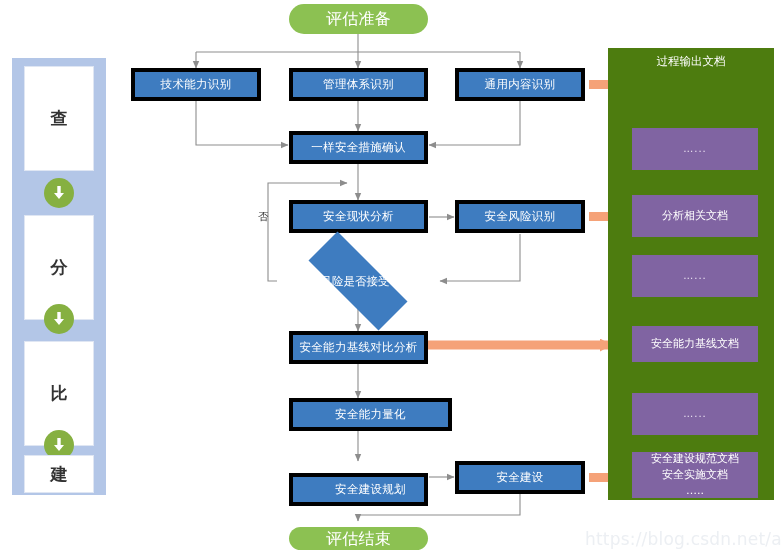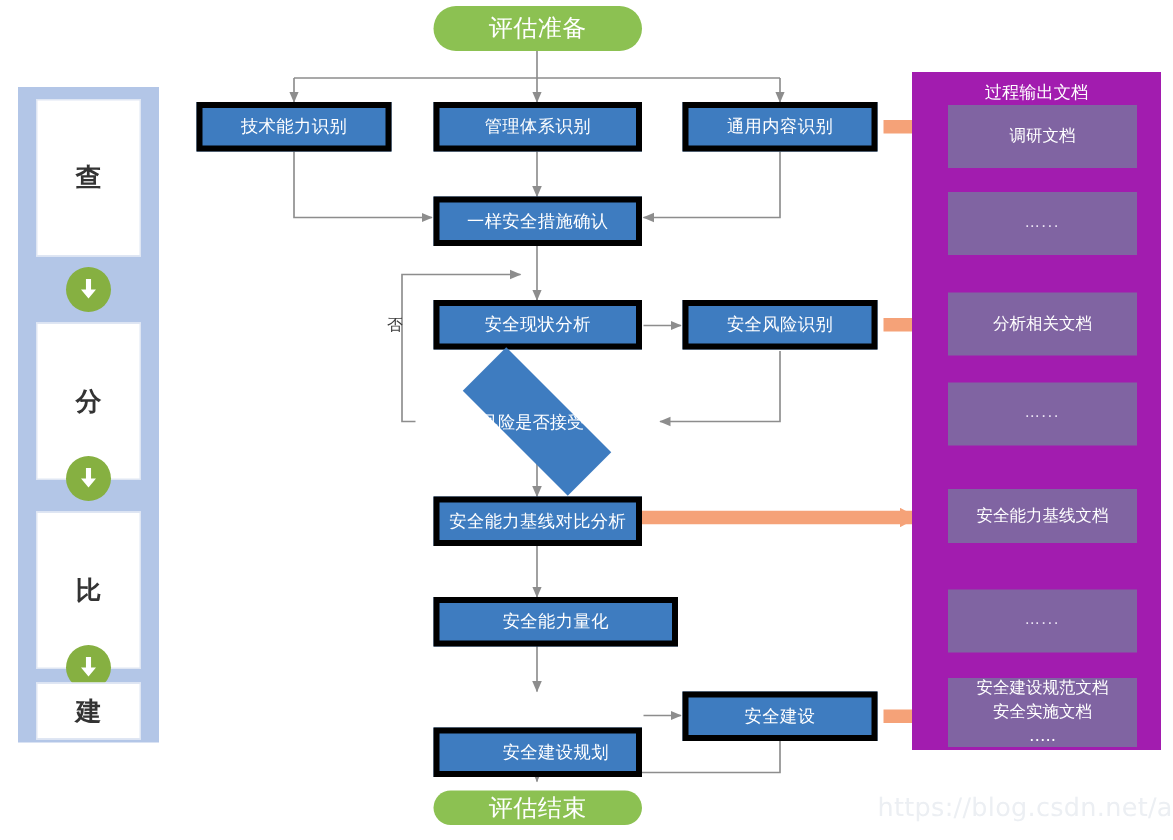--- a/index.html
+++ b/index.html
@@ -92,21 +92,21 @@
     display: flex;
     align-items: center;
     justify-content: center;
   }
   .arrow-circle svg { display: block; }
   
   #right-panel {
     position: absolute;
     left: 608px; top: 48px;
     width: 166px; height: 452px;
-    background: #a21caf;
+    background: #4d7c0f;
   }
   #right-panel-title {
     position: absolute;
     left: 0; top: 6px;
     width: 100%;
     text-align: center;
     color: #ffffff;
     font-size: 11.5px;
   }
   .doc-box {
@@ -259,42 +259,39 @@
   <div class="edge-label" style="left:258px; top:210px;">否</div>
 
   <div class="node process" style="left:289px; top:331px; width:139px; height:33px;">
     <span>安全能力基线对比分析</span>
   </div>
 
   <div class="node process" style="left:289px; top:398px; width:163px; height:33px;">
     <span>安全能力量化</span>
   </div>
 
-  <div class="node process" style="left:289px; top:485px; width:139px; height:33px;padding-left:24px;">
+  <div class="node process" style="left:289px; top:473px; width:139px; height:33px;padding-left:24px;">
     <span>安全建设规划</span>
   </div>
 
   <div class="node process" style="left:455px; top:461px; width:130px; height:33px;">
     <span>安全建设</span>
   </div>
 
   <div class="node terminator" style="left:289px; top:503px; width:139px; height:23px;margin-top:24px;">
     <span>评估结束</span>
   </div>
 
   <div class="orange-stub" style="left:589px; top:80px; width:44px;"></div>
   <div class="orange-stub" style="left:589px; top:212px; width:44px;"></div>
   <div class="orange-stub" style="left:589px; top:473px; width:44px;"></div>
 
   <div id="right-panel">
     <div id="right-panel-title">过程输出文档</div>
 
-    <div class="doc-box" style="left:24px; top:22px; width:126px; height:42px;">
-      <span>调研文档</span>
-    </div>
 
     <div class="doc-box dots" style="left:24px; top:80px; width:126px; height:42px;">
       <span>…...</span>
     </div>
 
     <div class="doc-box" style="left:24px; top:147px; width:126px; height:42px;">
       <span>分析相关文档</span>
     </div>
 
     <div class="doc-box dots" style="left:24px; top:207px; width:126px; height:42px;">

